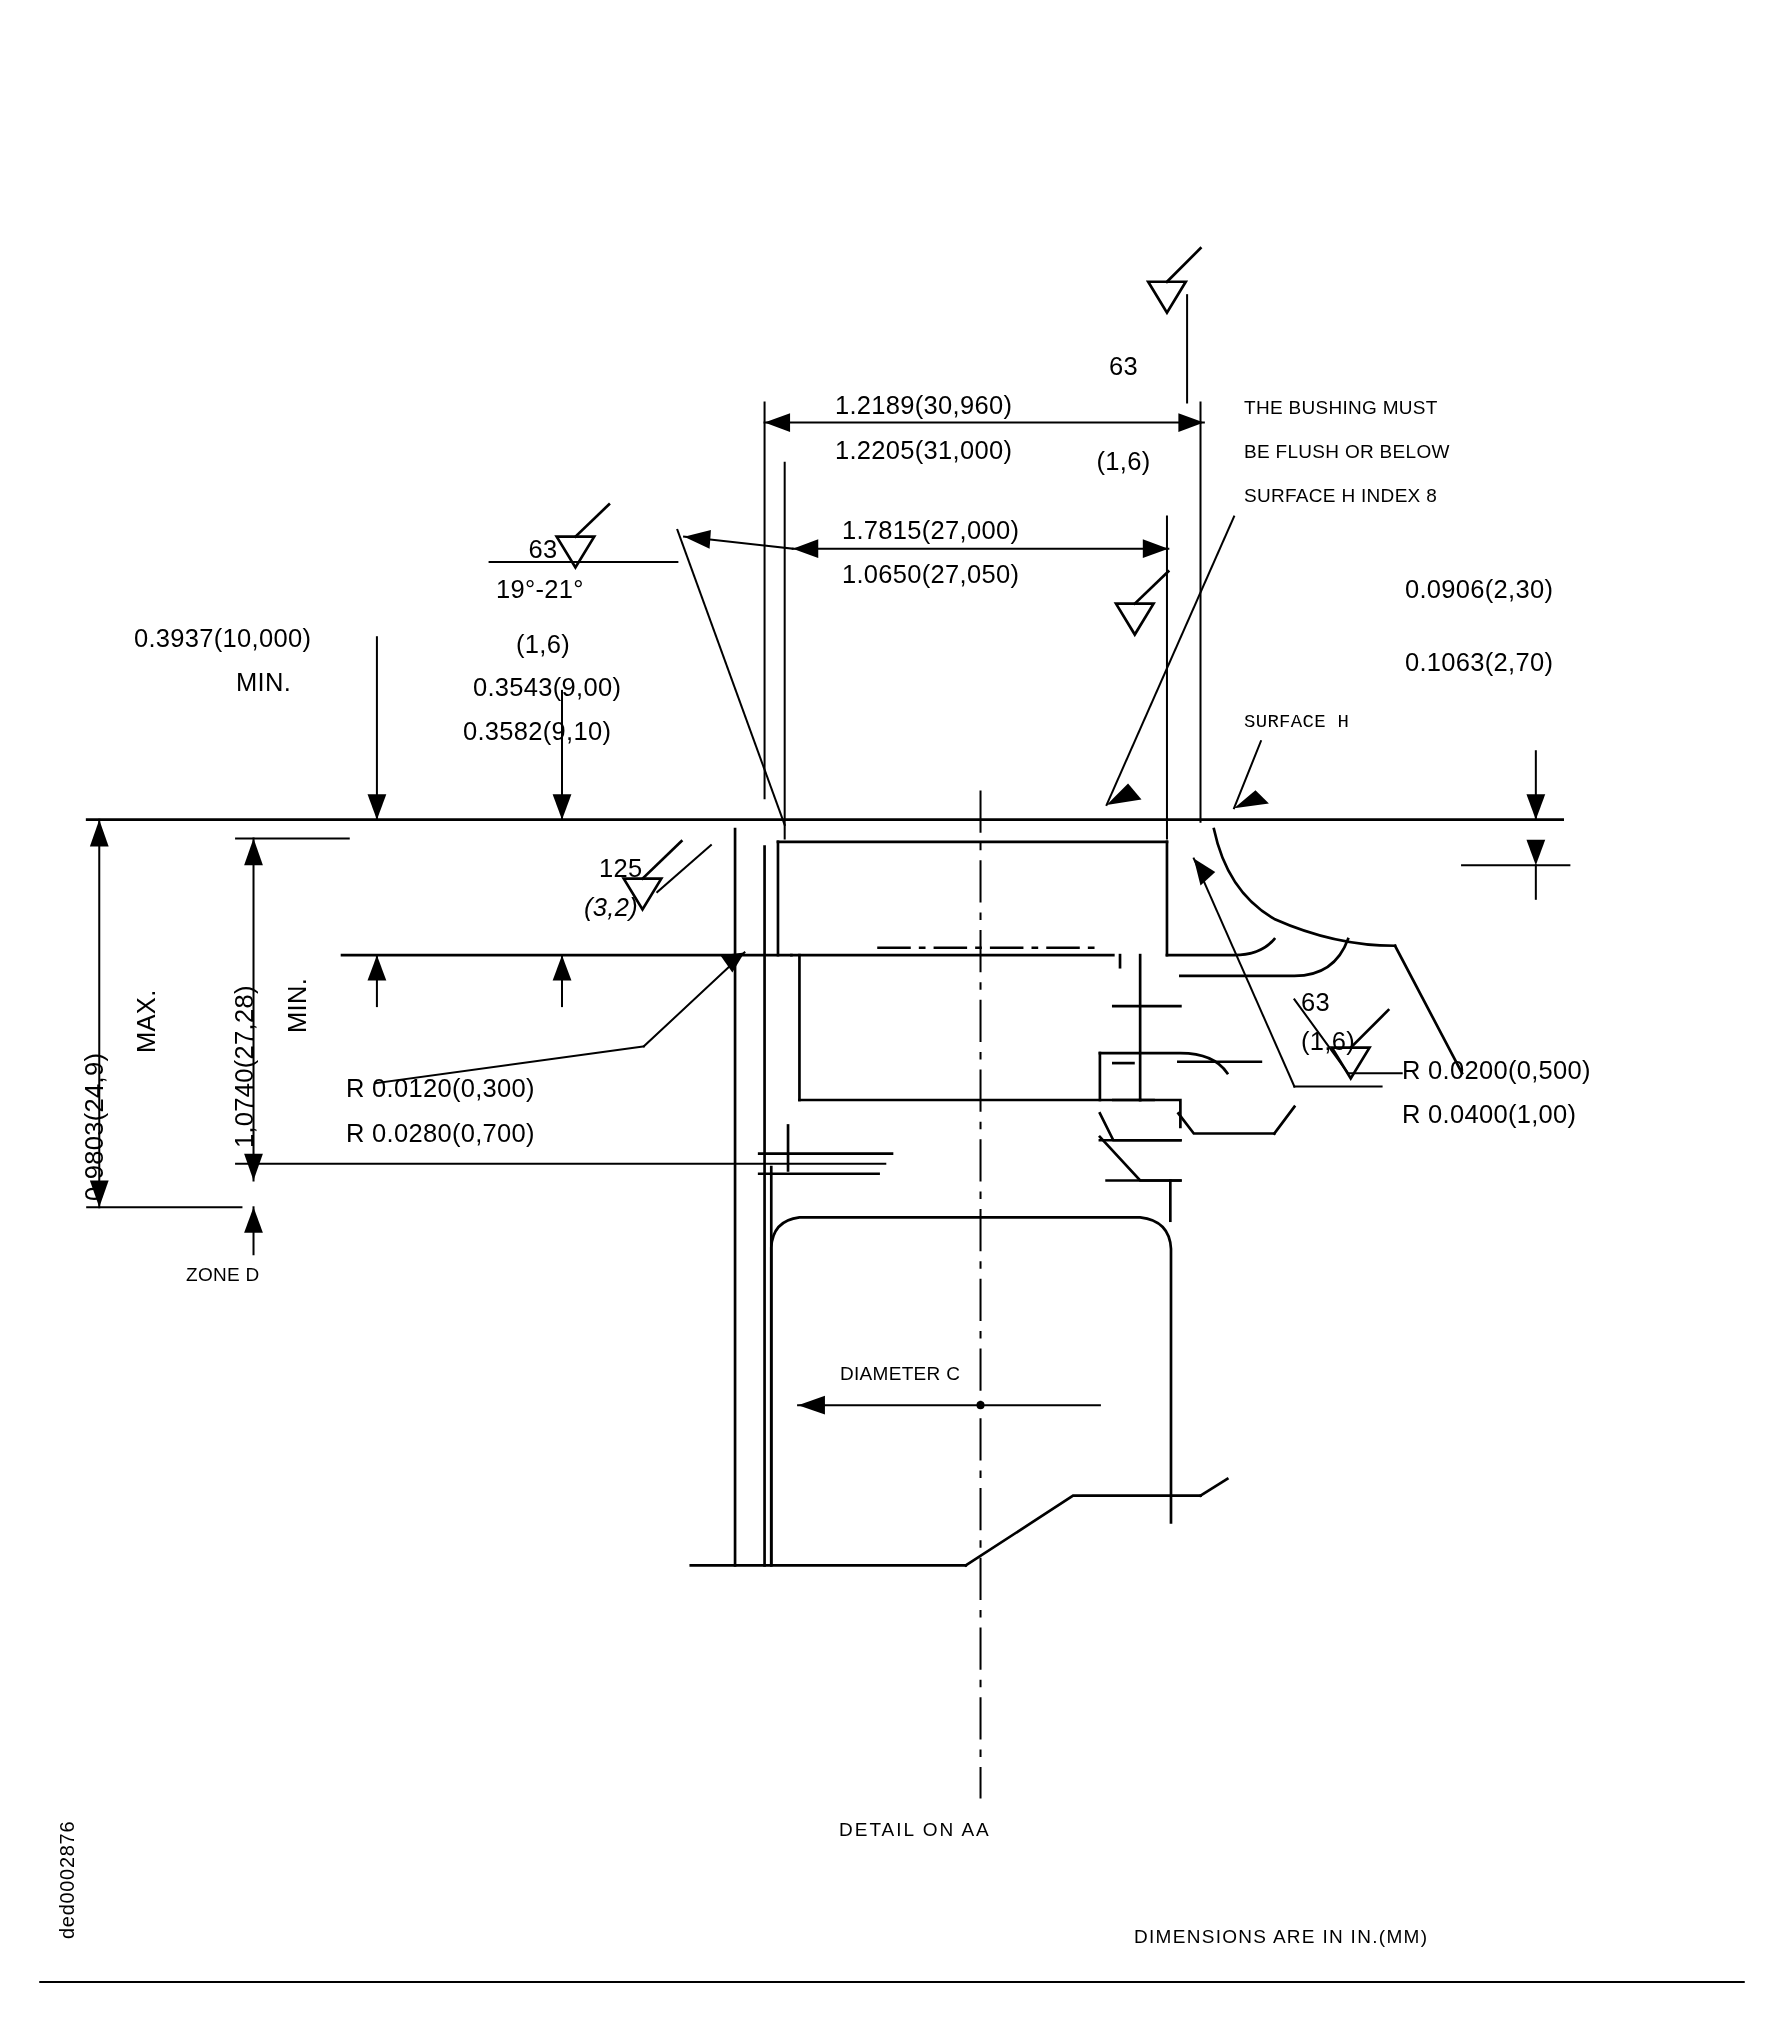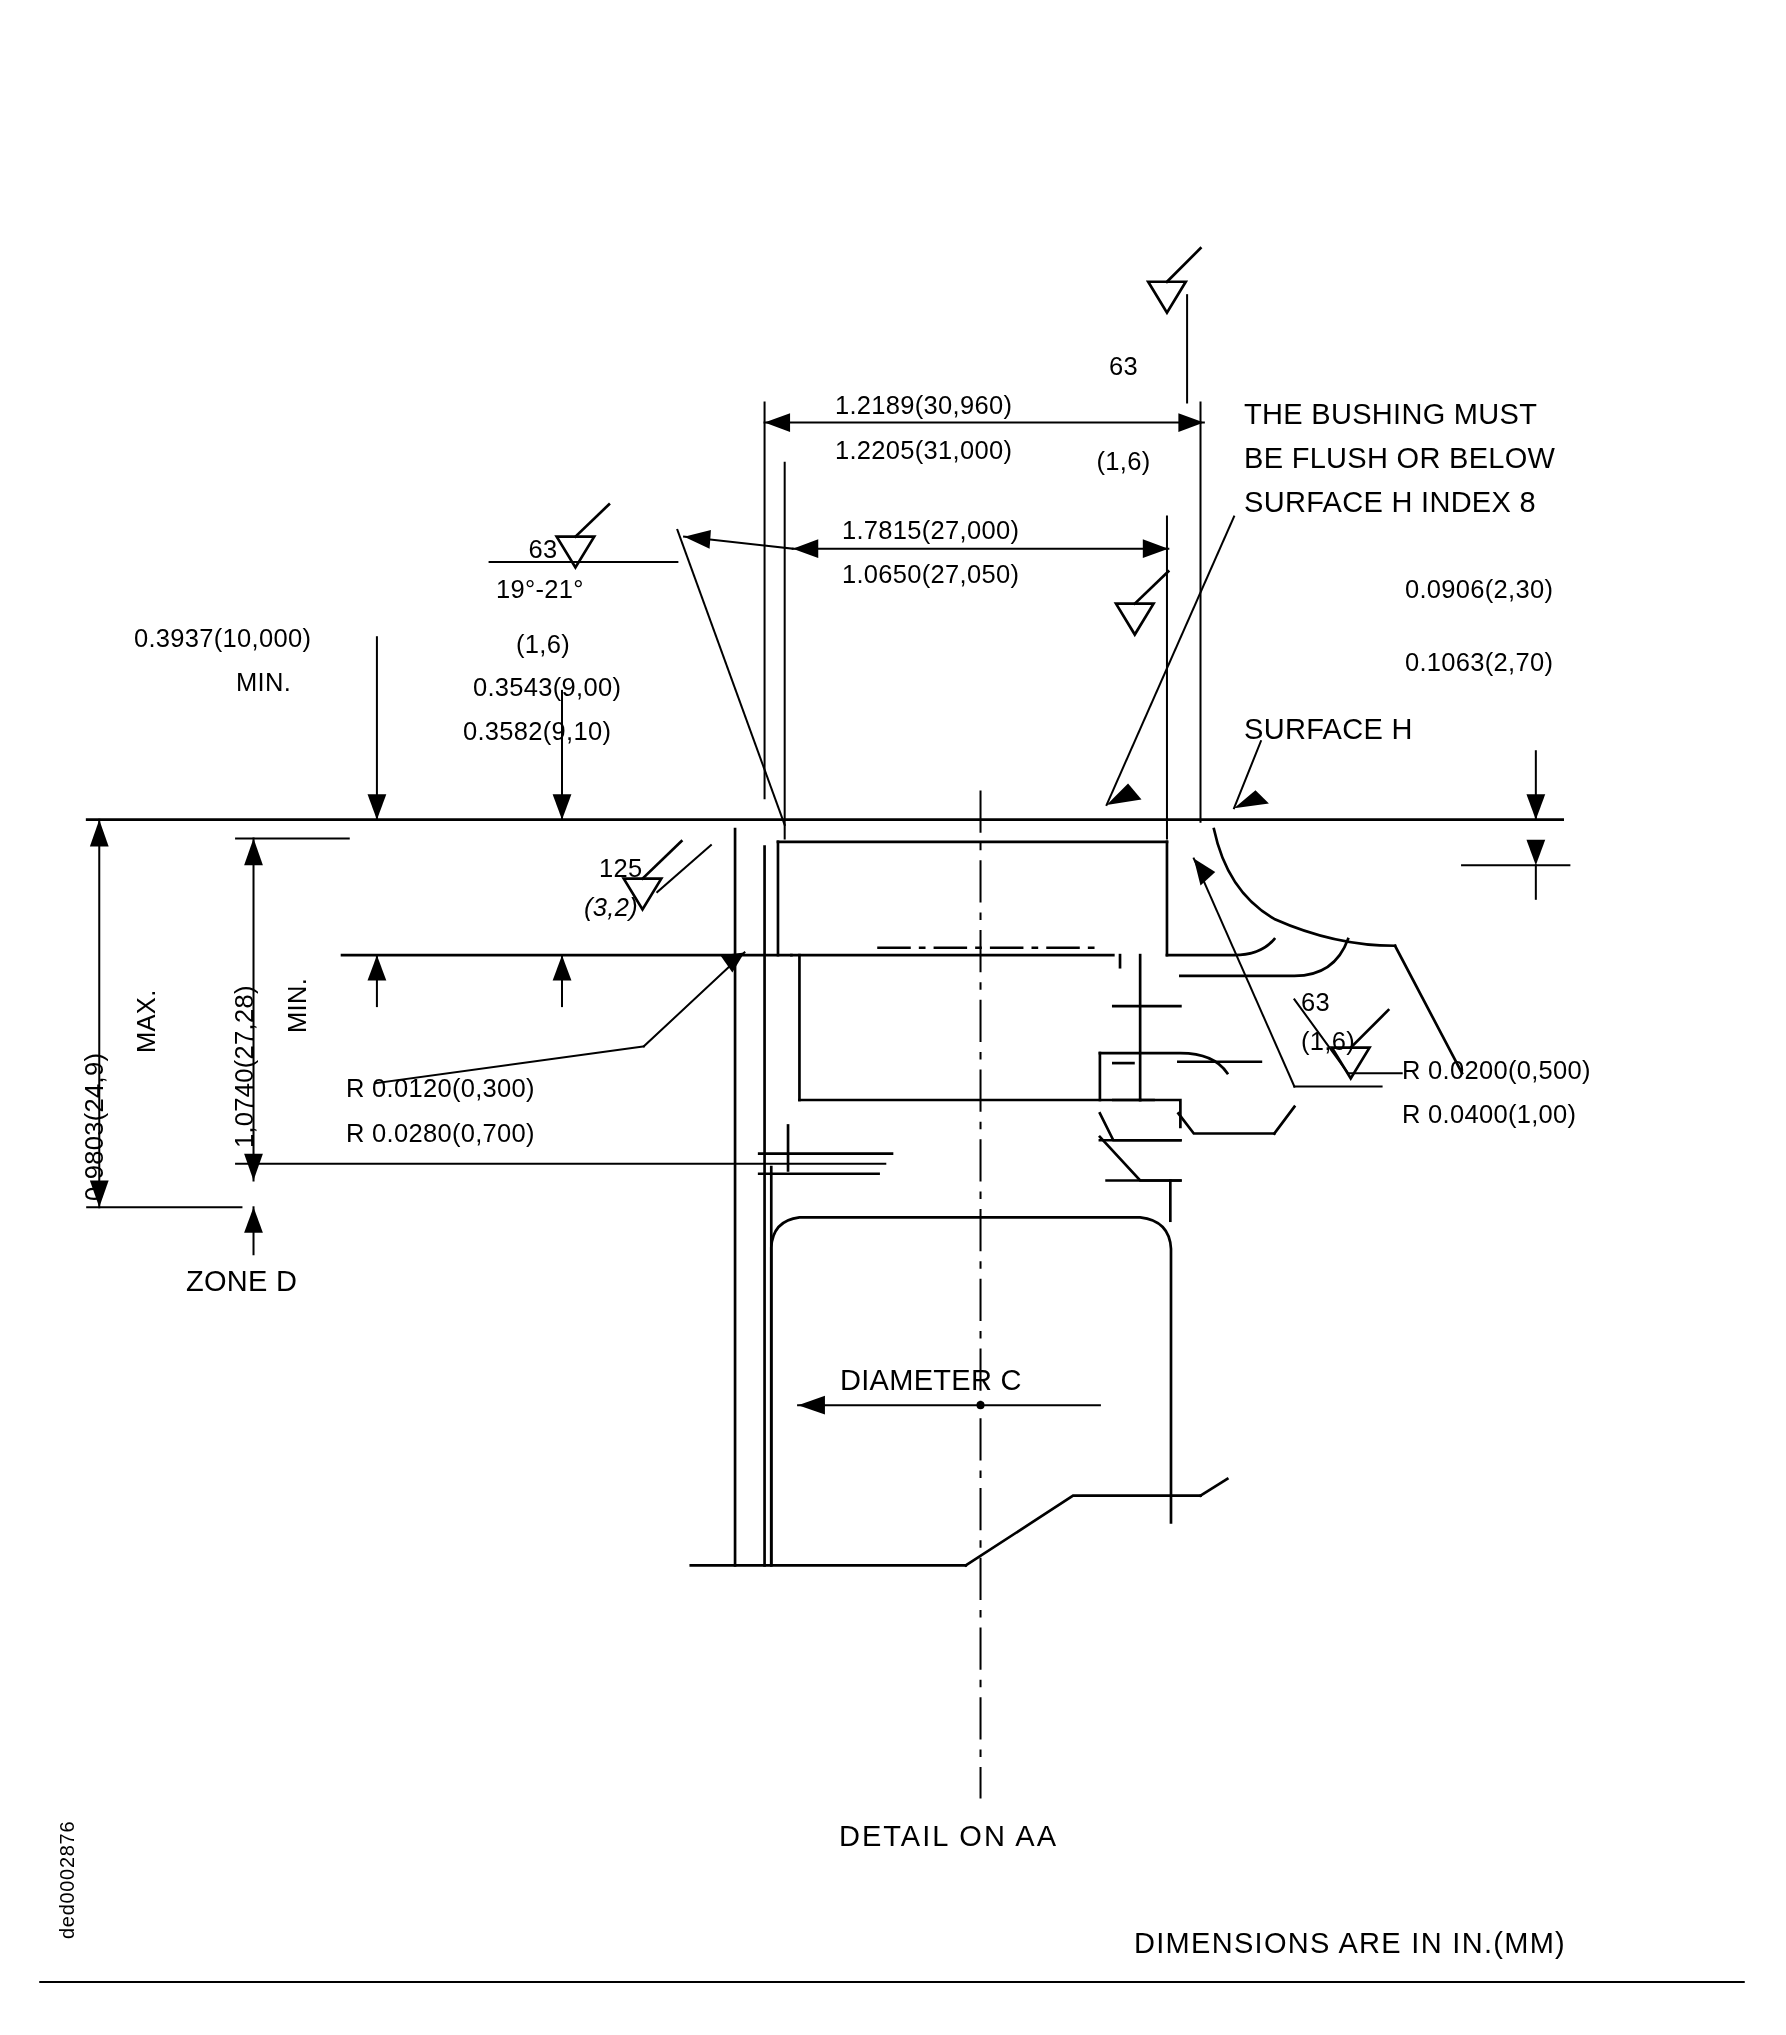--- a/index.html
+++ b/index.html
@@ -29,21 +29,21 @@
   }
   .lbl {
     position: absolute;
     font-family: "Liberation Sans", sans-serif;
     font-size: 25.5px;
     letter-spacing: 0.3px;
     line-height: 1.25;
     white-space: pre;
     color: #000;
   }
-  .lbl.big { font-size: 29px; }
+  .lbl.big { font-size: 19px; }
   .lbl.ctr { text-align: center; }
   .rot {
     transform-origin: 0 0;
     transform: rotate(-90deg);
   }
   .idtag {
     position: absolute;
     font-size: 20px;
     letter-spacing: 0.7px;
   }
@@ -220,21 +220,21 @@
   </div>
 
   <div class="lbl" style="left:842px; top:515px;">1.7815(27,000)</div>
   <div class="lbl" style="left:842px; top:559px;">1.0650(27,050)</div>
 
   <div class="lbl" style="left:496px; top:574px;">19°-21°</div>
 
   <div class="lbl" style="left:1405px; top:574px;text-align:center;">0.0906(2,30)</div>
   <div class="lbl" style="left:1405px; top:647px;">0.1063(2,70)</div>
 
-  <div class="lbl big" style="left:1244px; top:711px;">SURFACE H</div>
+  <div class="lbl big" style="left:1244px; top:711px;font-family:Liberation Mono, monospace;">SURFACE H</div>
 
   <div class="lbl" style="left:134px; top:623px;">0.3937(10,000)</div>
   <div class="lbl" style="left:236px; top:667px;">MIN.</div>
 
   <div class="lbl" style="left:473px; top:672px;">0.3543(9,00)</div>
   <div class="lbl" style="left:463px; top:716px;">0.3582(9,10)</div>
 
   <div class="lbl" style="left:584px; top:853px;margin-left:15px;">125</div>
   <div class="lbl" style="left:584px; top:892px;font-style:italic;">(3,2)</div>
 

